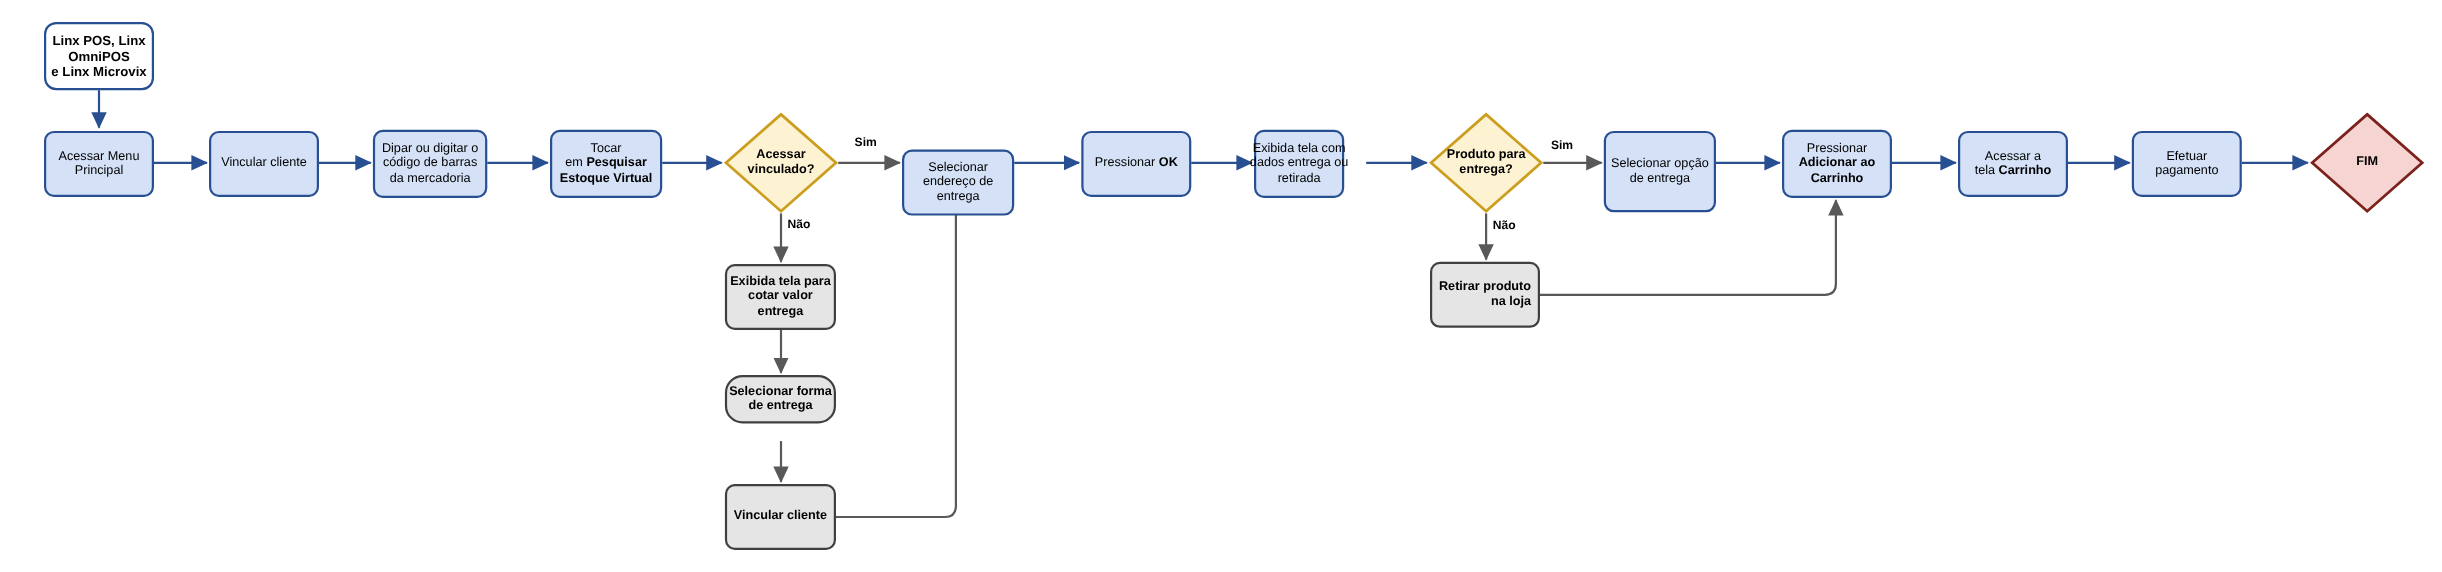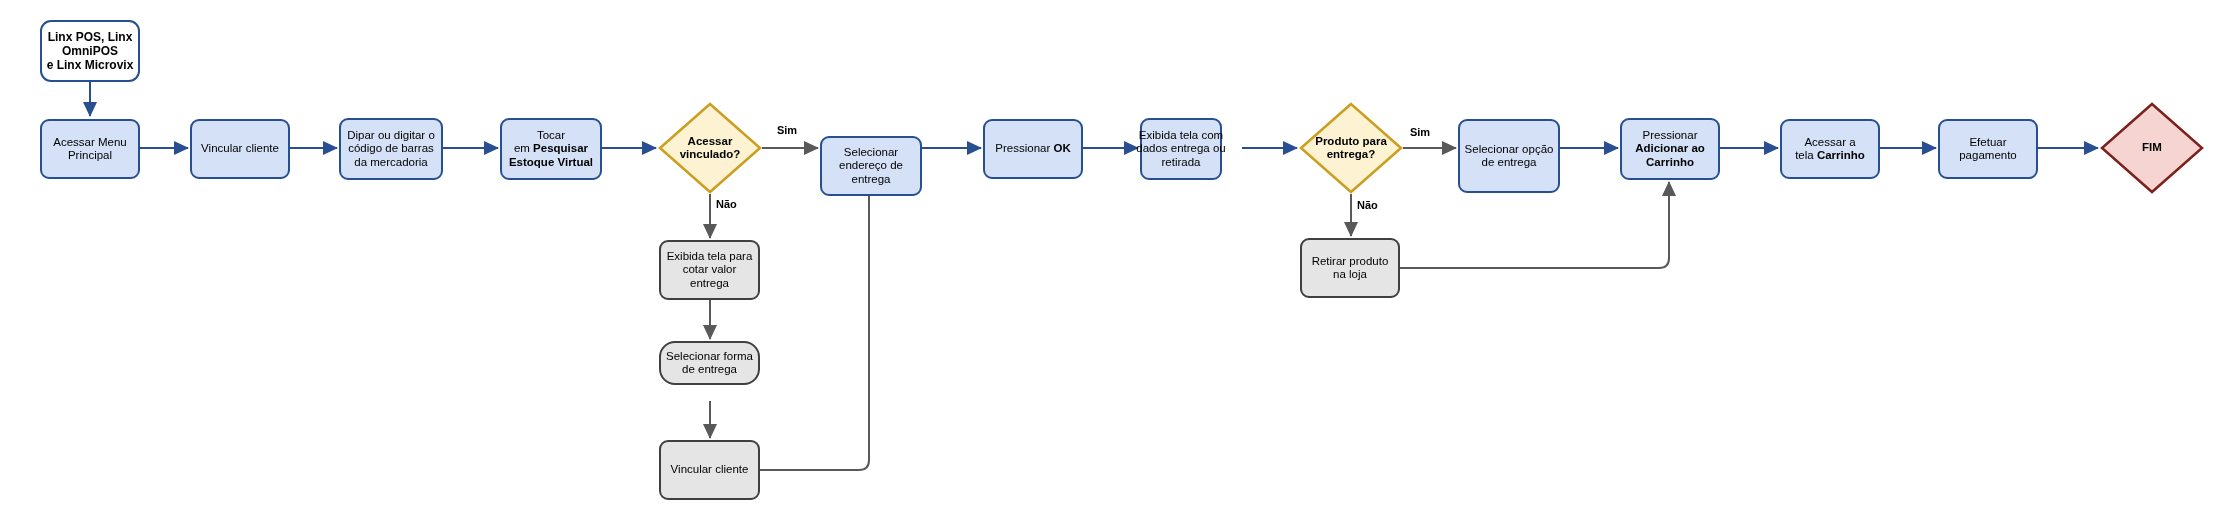--- a/index.html
+++ b/index.html
@@ -17,21 +17,21 @@
   .node{
     position:absolute;box-sizing:border-box;
     display:flex;align-items:center;justify-content:center;
     text-align:center;font-size:11.5px;line-height:13.5px;
   }
   .node .label{position:relative;z-index:1;padding:0 2px;}
   .node .line{white-space:nowrap;}
   .b{font-weight:bold;}
 
   .node.process{background:var(--process-fill,#d4e1f7);border:2px solid var(--process-stroke,#274f91);border-radius:9px;}
-  .node.alt{background:var(--alt-fill,#e5e5e5);border:2px solid var(--alt-stroke,#404040);border-radius:9px;}
+  .node.alt{background:var(--alt-fill,#e5e5e5);border:2px solid var(--alt-stroke,#404040);border-radius:9px;font-weight:bold;}
   .node.start{
     background:var(--start-fill,#fff);border:2.5px solid var(--start-stroke,#274f91);
     border-radius:11px;font-weight:bold;font-size:12px;line-height:14px;
   }
   .node.decision,.node.terminal{background:transparent;border:none;font-weight:bold;}
   .node .shape{position:absolute;left:0;top:0;width:100%;height:100%;z-index:0;}
   .node.decision .shape polygon{fill:var(--decision-fill,#fdf2d2);stroke:var(--decision-stroke,#cc9e1f);stroke-width:2.5;}
   .node.terminal .shape polygon{fill:var(--terminal-fill,#f6d4d2);stroke:var(--terminal-stroke,#7c211c);stroke-width:2.5;}
 
   .edge-label{position:absolute;font-size:11px;font-weight:bold;white-space:nowrap;}
@@ -192,19 +192,19 @@
       <div class="label">
         <div class="line"><span>Selecionar forma</span></div>
         <div class="line"><span>de entrega</span></div>
       </div>
     </div>
     <div class="node alt" style="left: 659px; top: 440px; width: 101px; height: 60px;">
       <div class="label">
         <div class="line"><span>Vincular cliente</span></div>
       </div>
     </div>
-    <div class="node alt" style="left: 1300px; top: 238px; width: 100px; height: 60px;">
+    <div class="node alt" style="left: 1300px; top: 238px; width: 100px; height: 60px; text-align: right;">
       <div class="label">
         <div class="line"><span>Retirar produto</span></div>
         <div class="line"><span>na loja</span></div>
       </div>
     </div>
   </div>
 
 </body></html>

